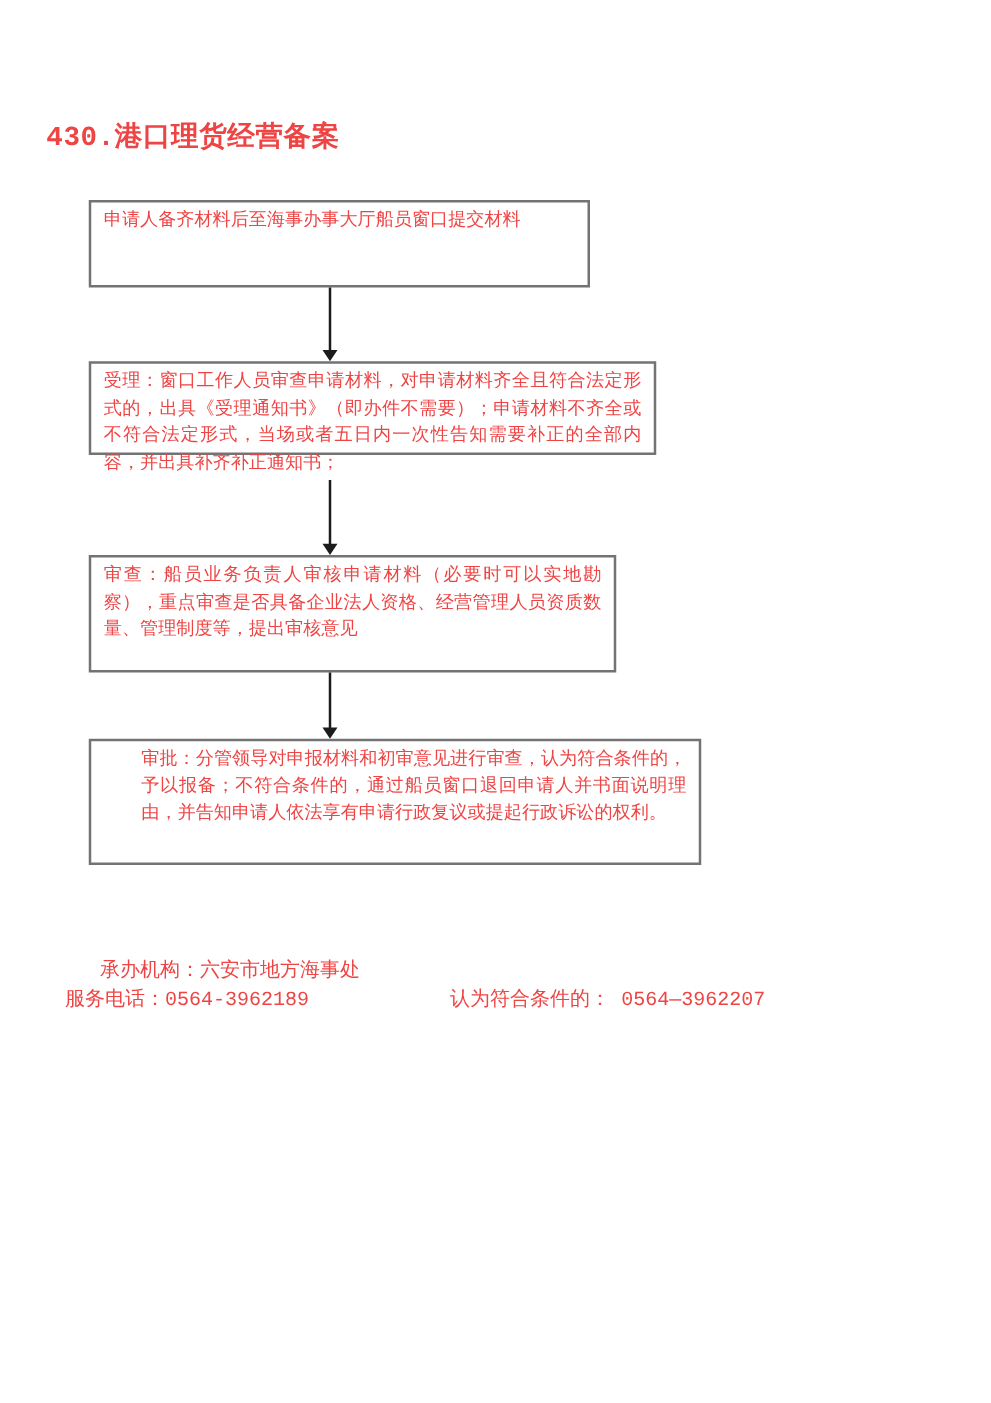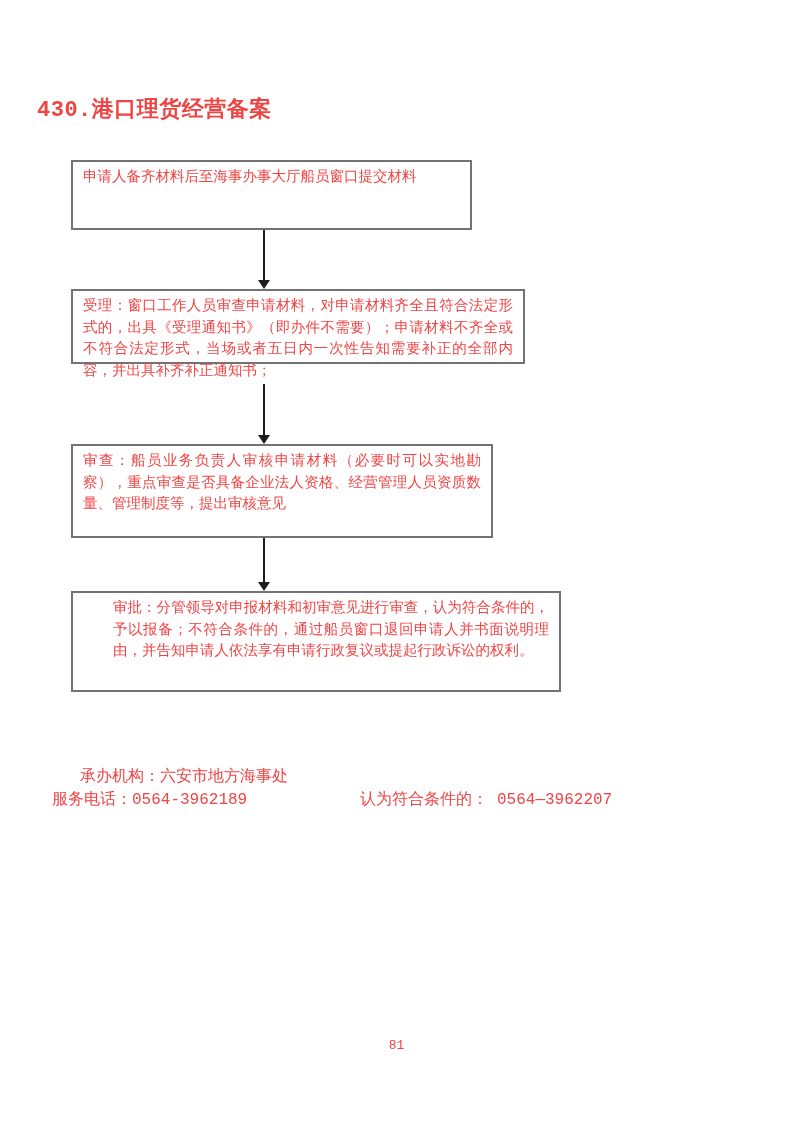--- a/index.html
+++ b/index.html
@@ -122,15 +122,14 @@
   </div>
 
   <div class="footer-line service-line">
     <span>服务电话：</span><span class="phone-value">0564-3962189</span>
   </div>
 
   <div class="footer-line complaint-line">
     <span>认为符合条件的：</span><span class="phone-value">0564—3962207</span>
   </div>
 
-  <div class="page-number">81</div>
 
 </div>
 
 </body></html>

